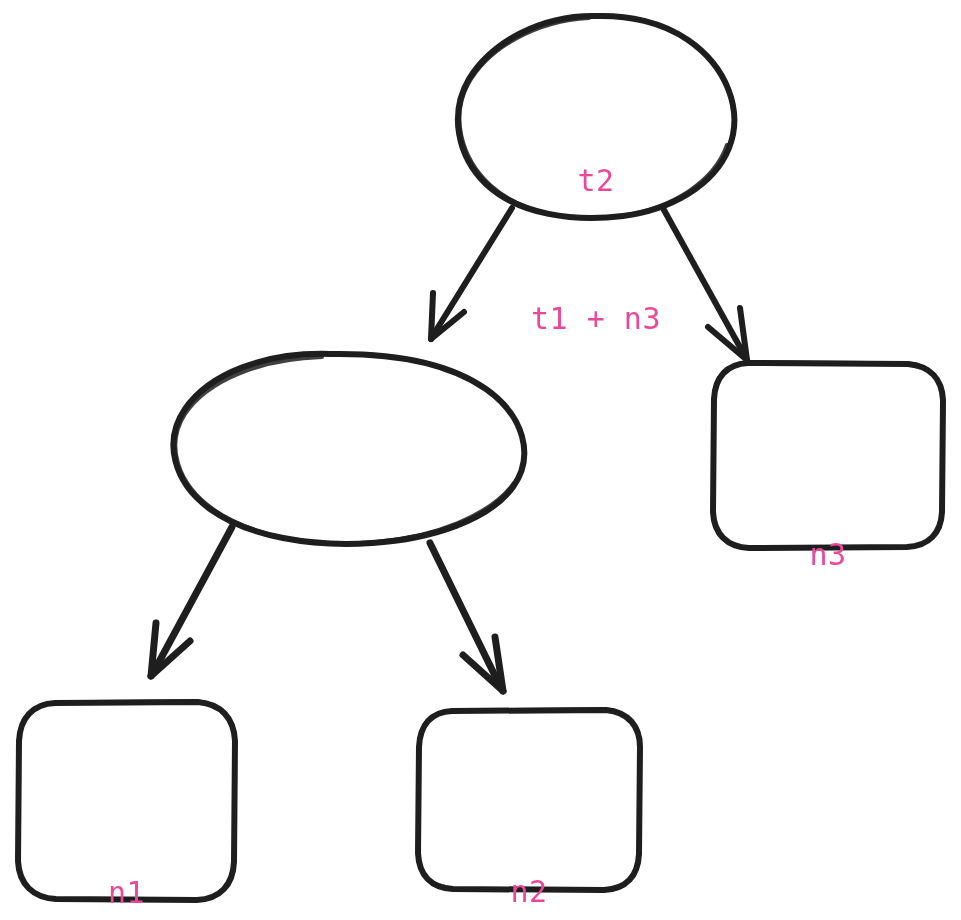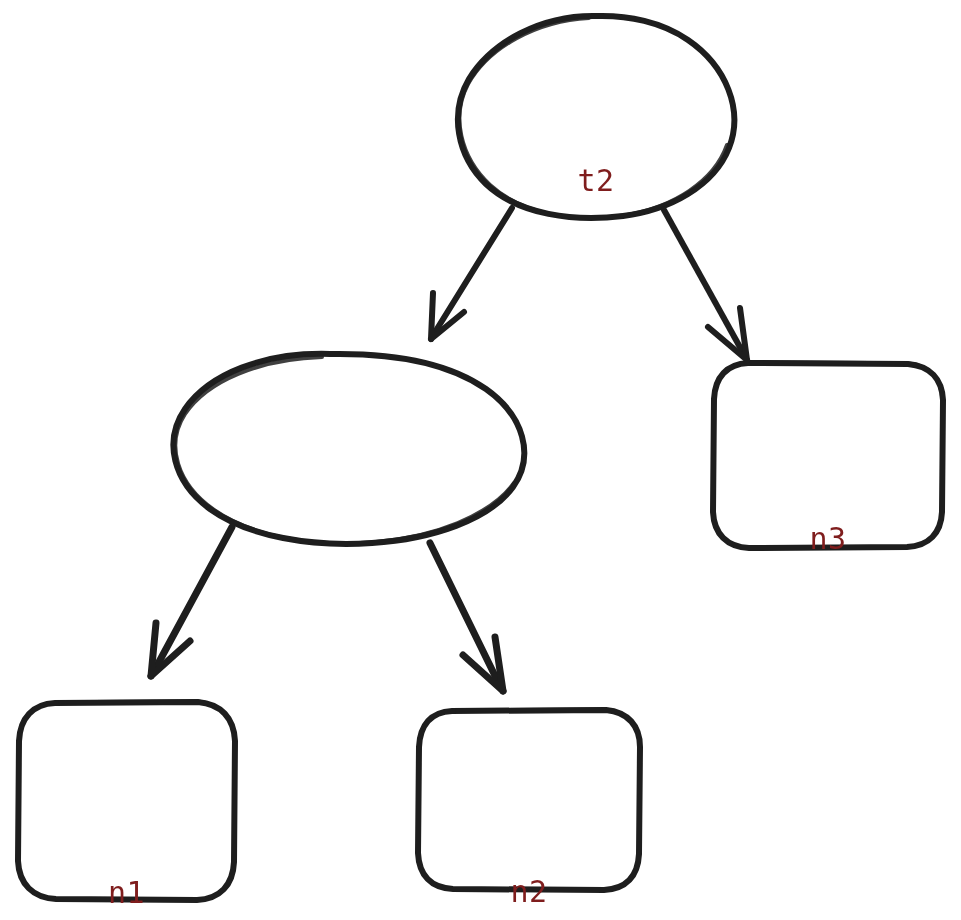--- a/index.html
+++ b/index.html
@@ -21,21 +21,21 @@
   #sketch {
     position: absolute;
     top: 0;
     left: 0;
     width: 961px;
     height: 920px;
   }
   .node-label {
     position: absolute;
     text-align: center;
-    color: #7f1d1d;
+    color: #ec4899;
     font-family: "DejaVu Sans Mono", monospace;
     font-size: 30px;
     line-height: 46px;
     letter-spacing: 0.5px;
     white-space: pre;
     pointer-events: none;
     user-select: none;
   }
   .label-line { display: block; }
 </style>
@@ -155,26 +155,27 @@
         <path stroke-width="7" d="M 430 543 L 501 688"></path>
         <path stroke-width="7" d="M 503 691 L 495 637"></path>
         <path stroke-width="7" d="M 503 691 L 463 655"></path>
       </g>
 
     </g>
   </svg>
 
   <div class="node-label" style="left:459px; top:66px; width:274px;">
     <span class="label-line">t2</span>
+    <span class="label-line">t1 + n3</span>
   </div>
 
   <div class="node-label" style="left:173px; top:398px; width:352px;">
   </div>
 
-  <div class="node-label" style="left:713px; top:424px; width:230px;">
+  <div class="node-label" style="left:713px; top:440px; width:230px;">
     <span class="label-line">n3</span>
   </div>
 
   <div class="node-label" style="left:18px; top:778px; width:217px;">
     <span class="label-line">n1</span>
   </div>
 
   <div class="node-label" style="left:418px; top:777px; width:222px;">
     <span class="label-line">n2</span>
   </div>

